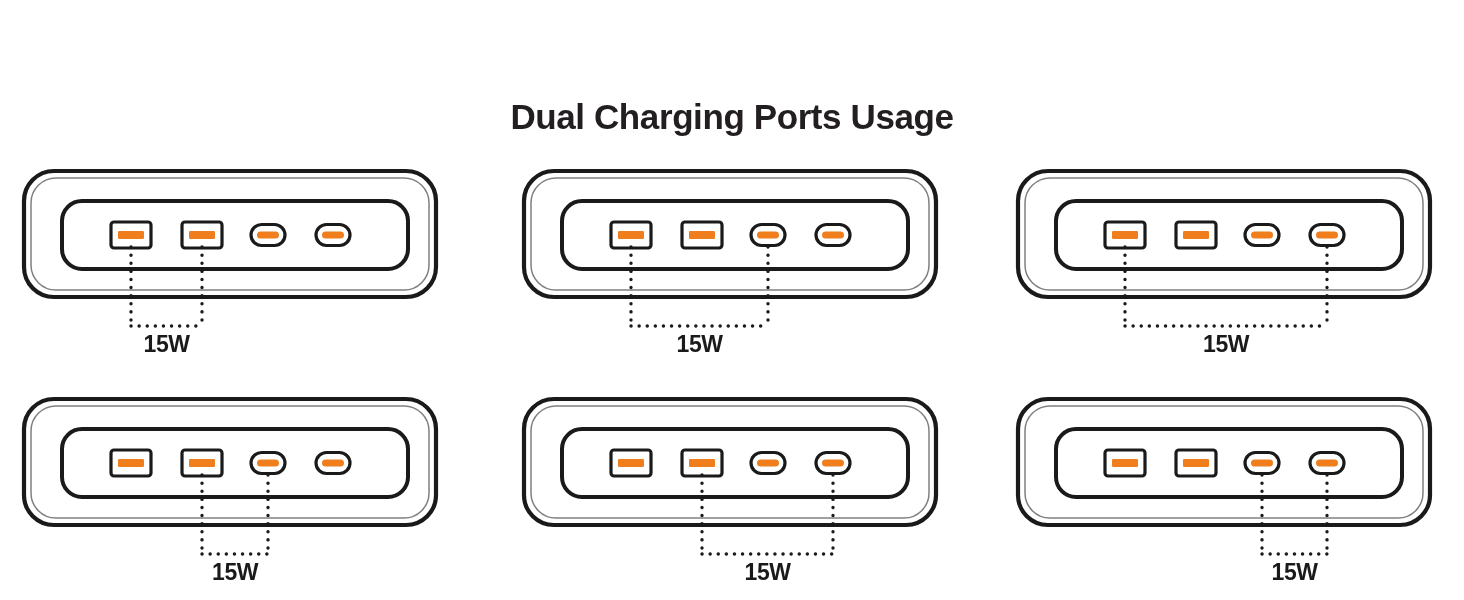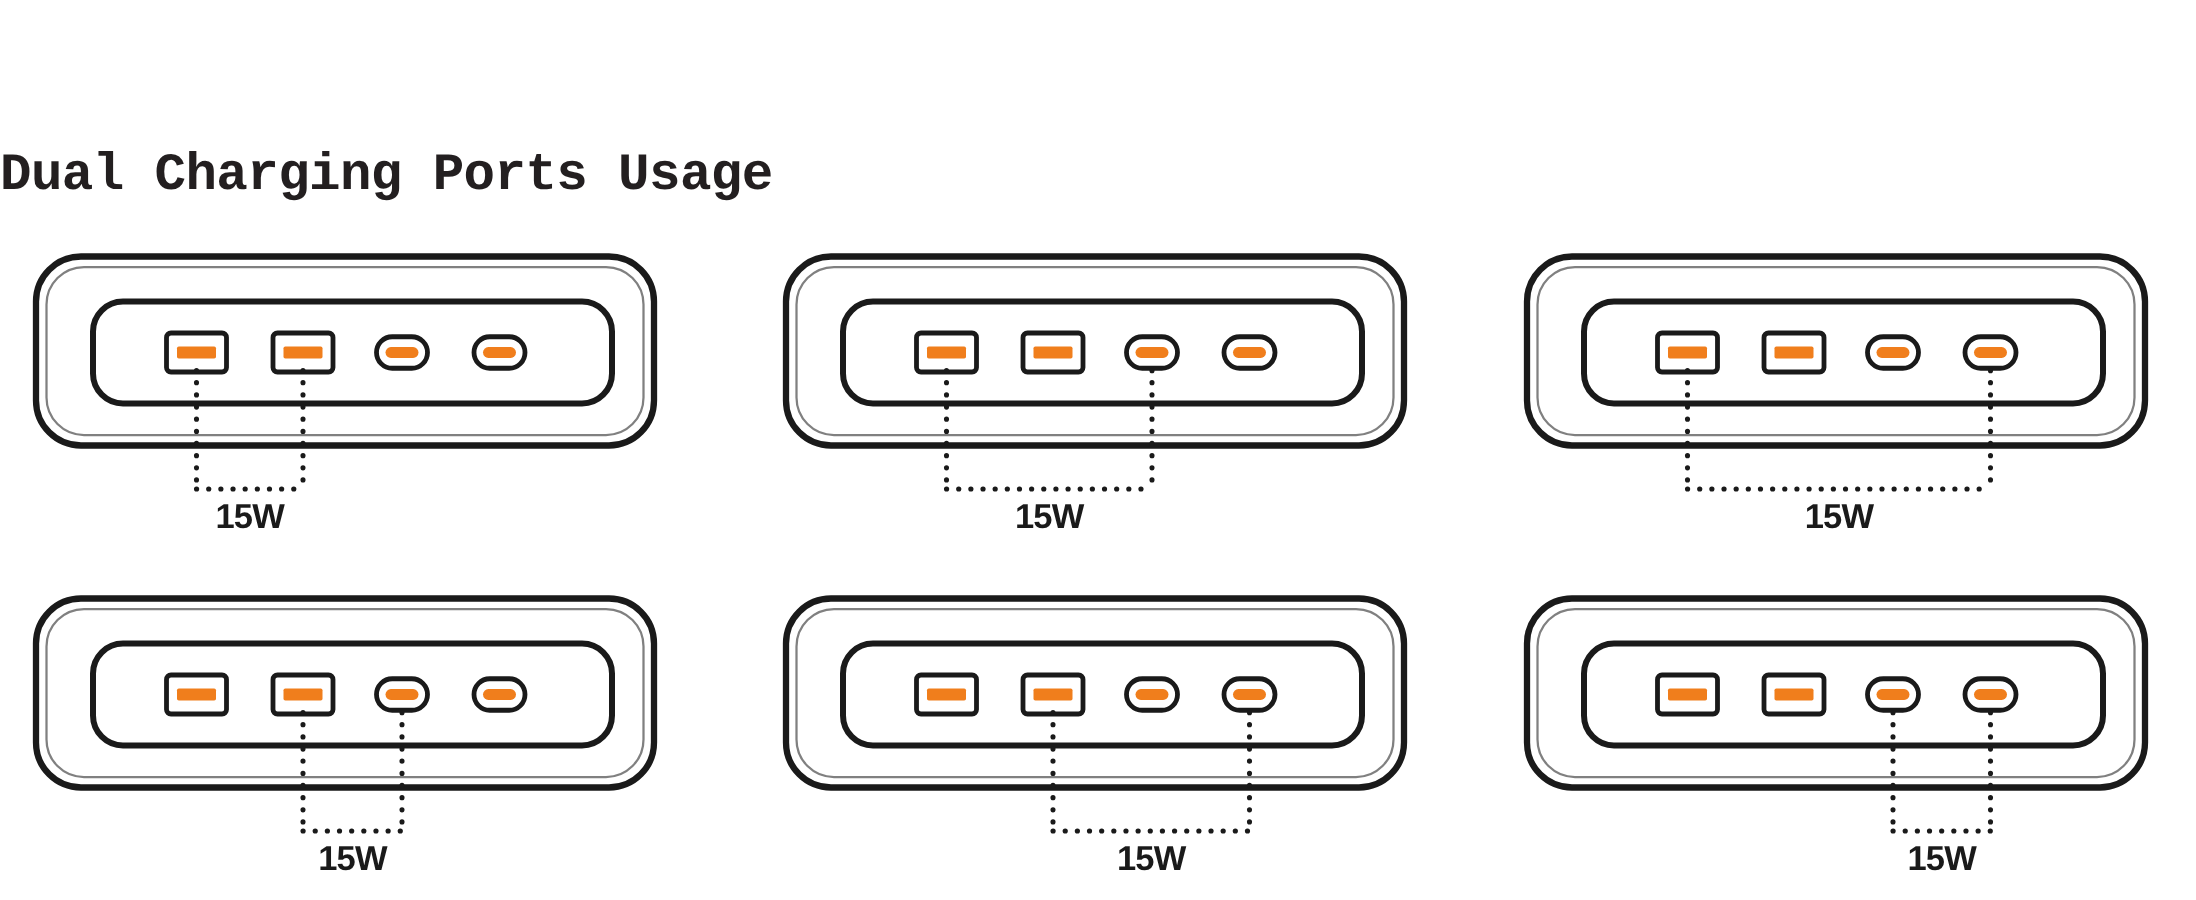--- a/index.html
+++ b/index.html
@@ -14,26 +14,26 @@
     overflow: hidden;
     font-family: "Liberation Sans", sans-serif;
     -webkit-font-smoothing: antialiased;
   }
 
   #figure-title {
     position: absolute;
     left: 0;
     top: 97px;
     width: 1464px;
-    text-align: left;
+    text-align: center;
     font-size: 35px;
     font-weight: bold;
     letter-spacing: -0.4px;
     color: #231f20;
-    font-family: Liberation Mono, monospace;
+    font-family: Liberation Sans, sans-serif;
   }
 
   .device-panel {
     position: absolute;
     width: 430px;
     height: 200px;
   }
 
   .device-panel svg {
     display: block;

